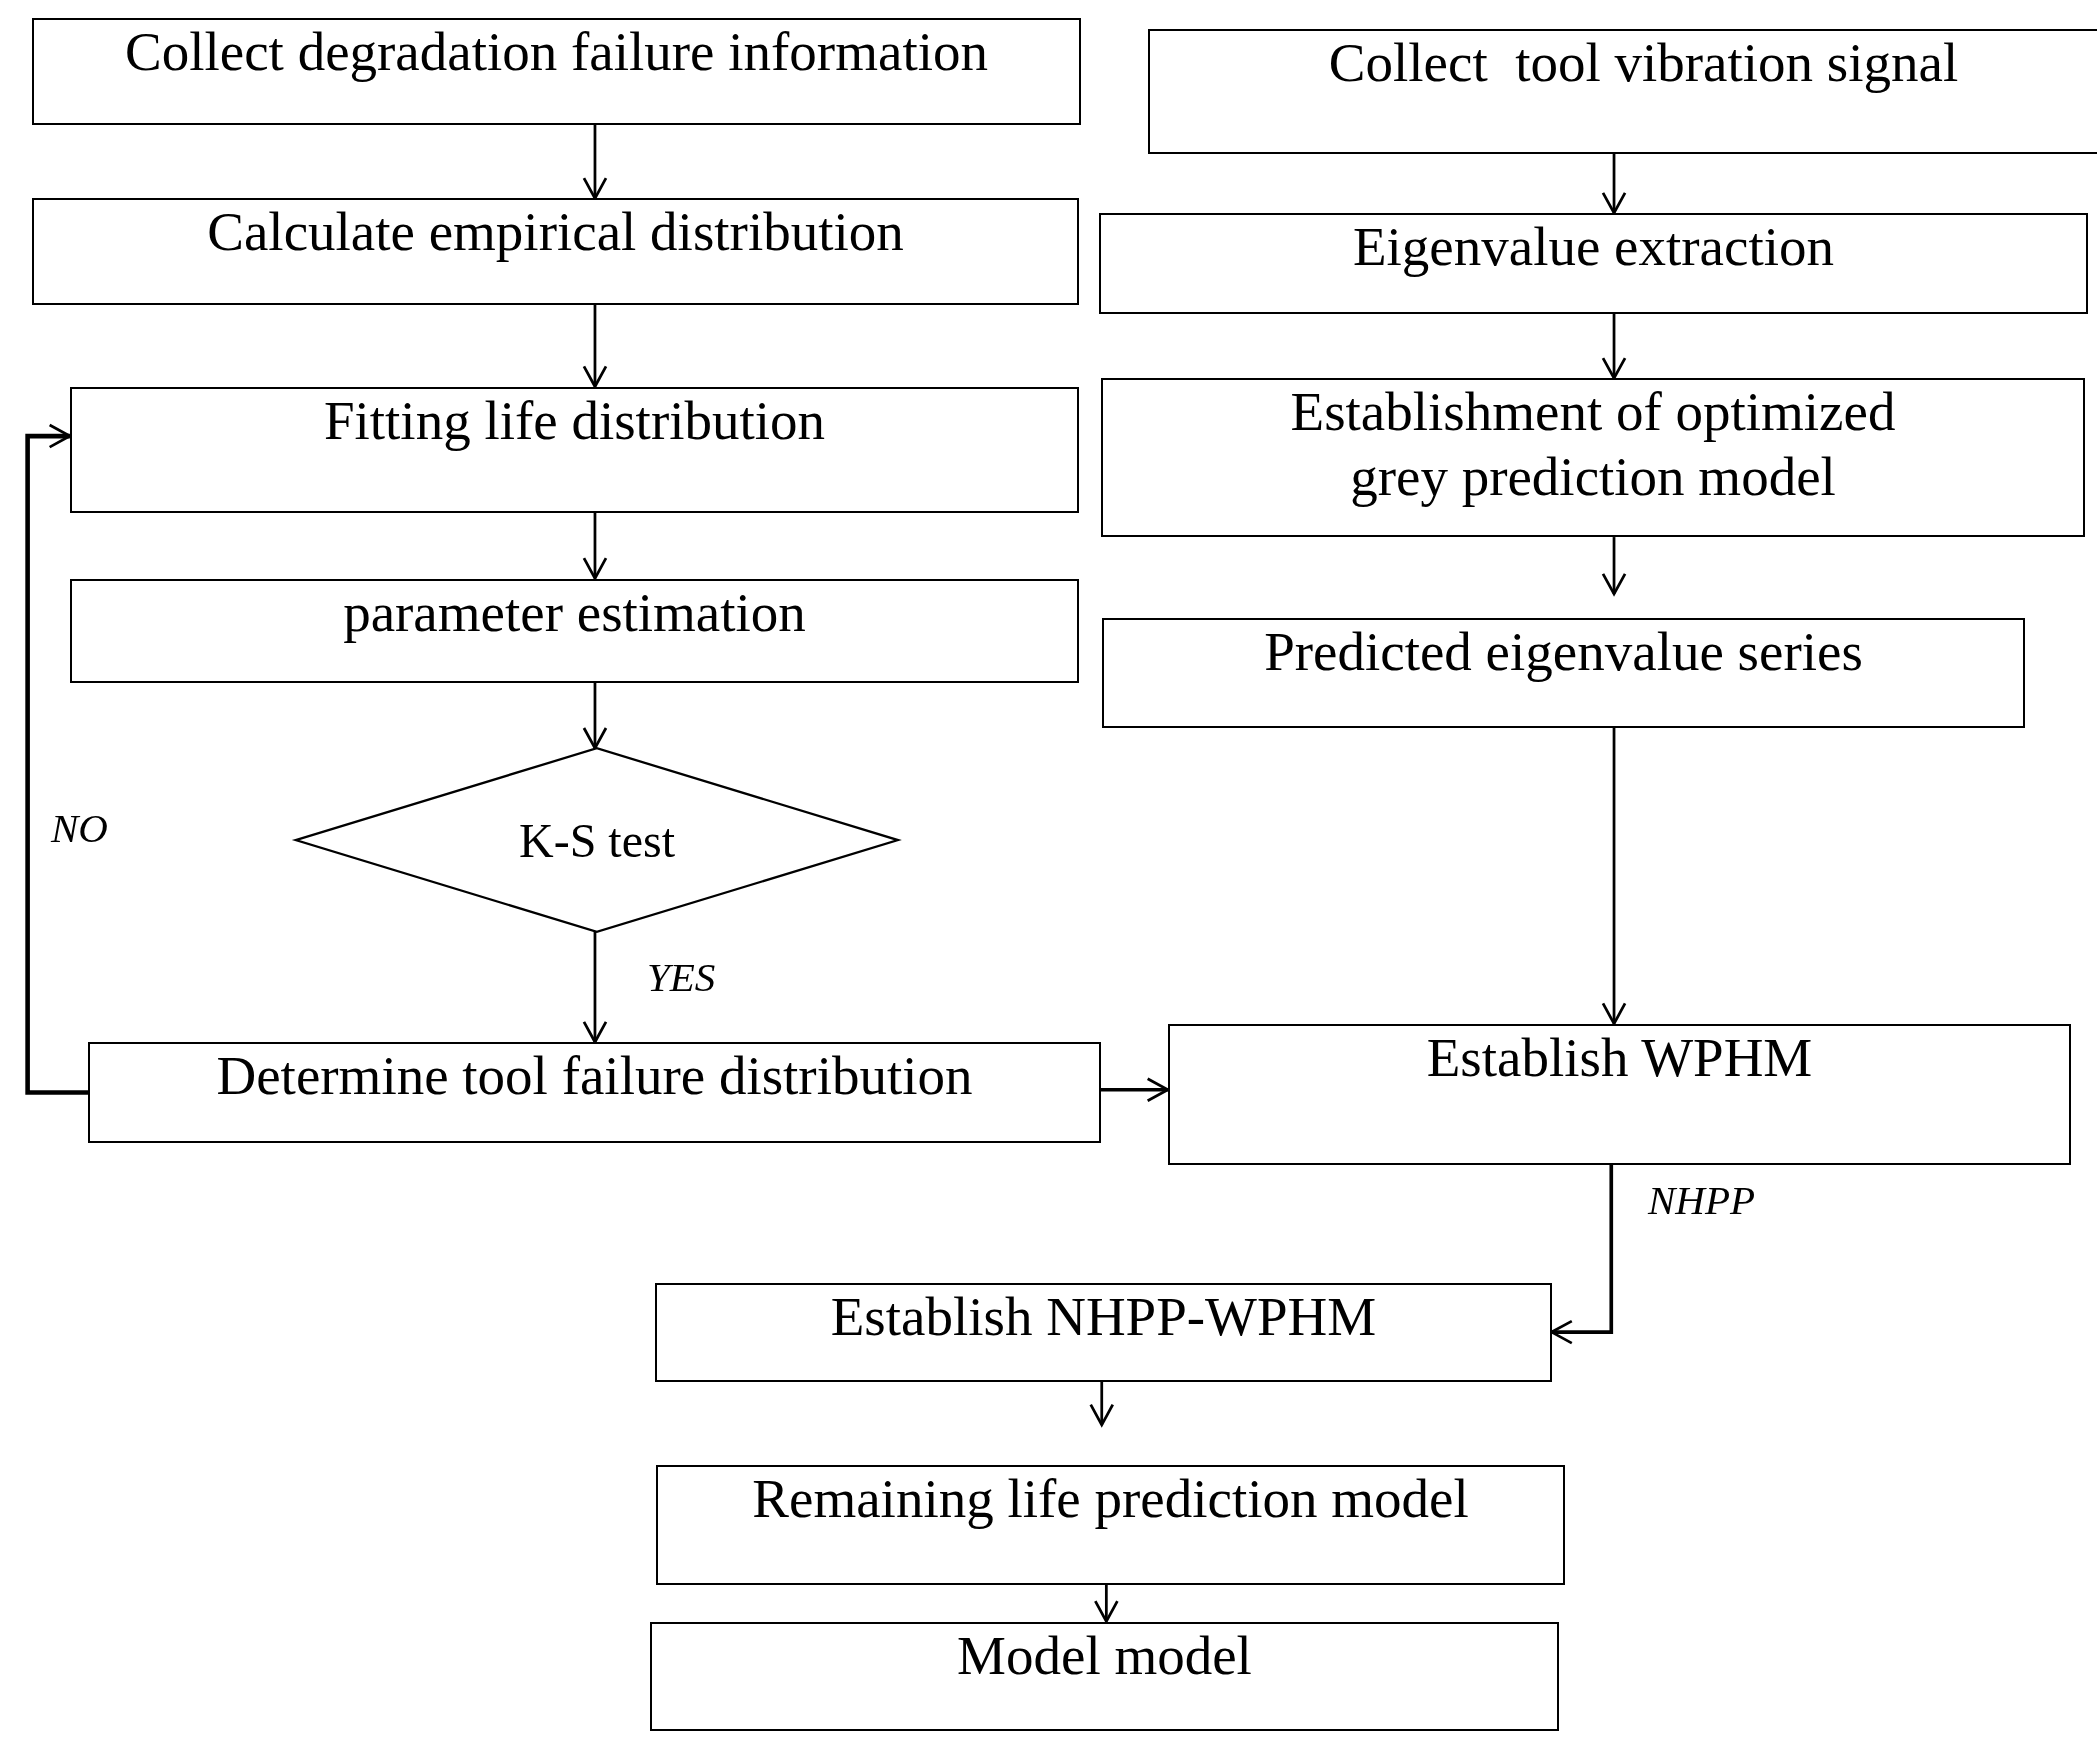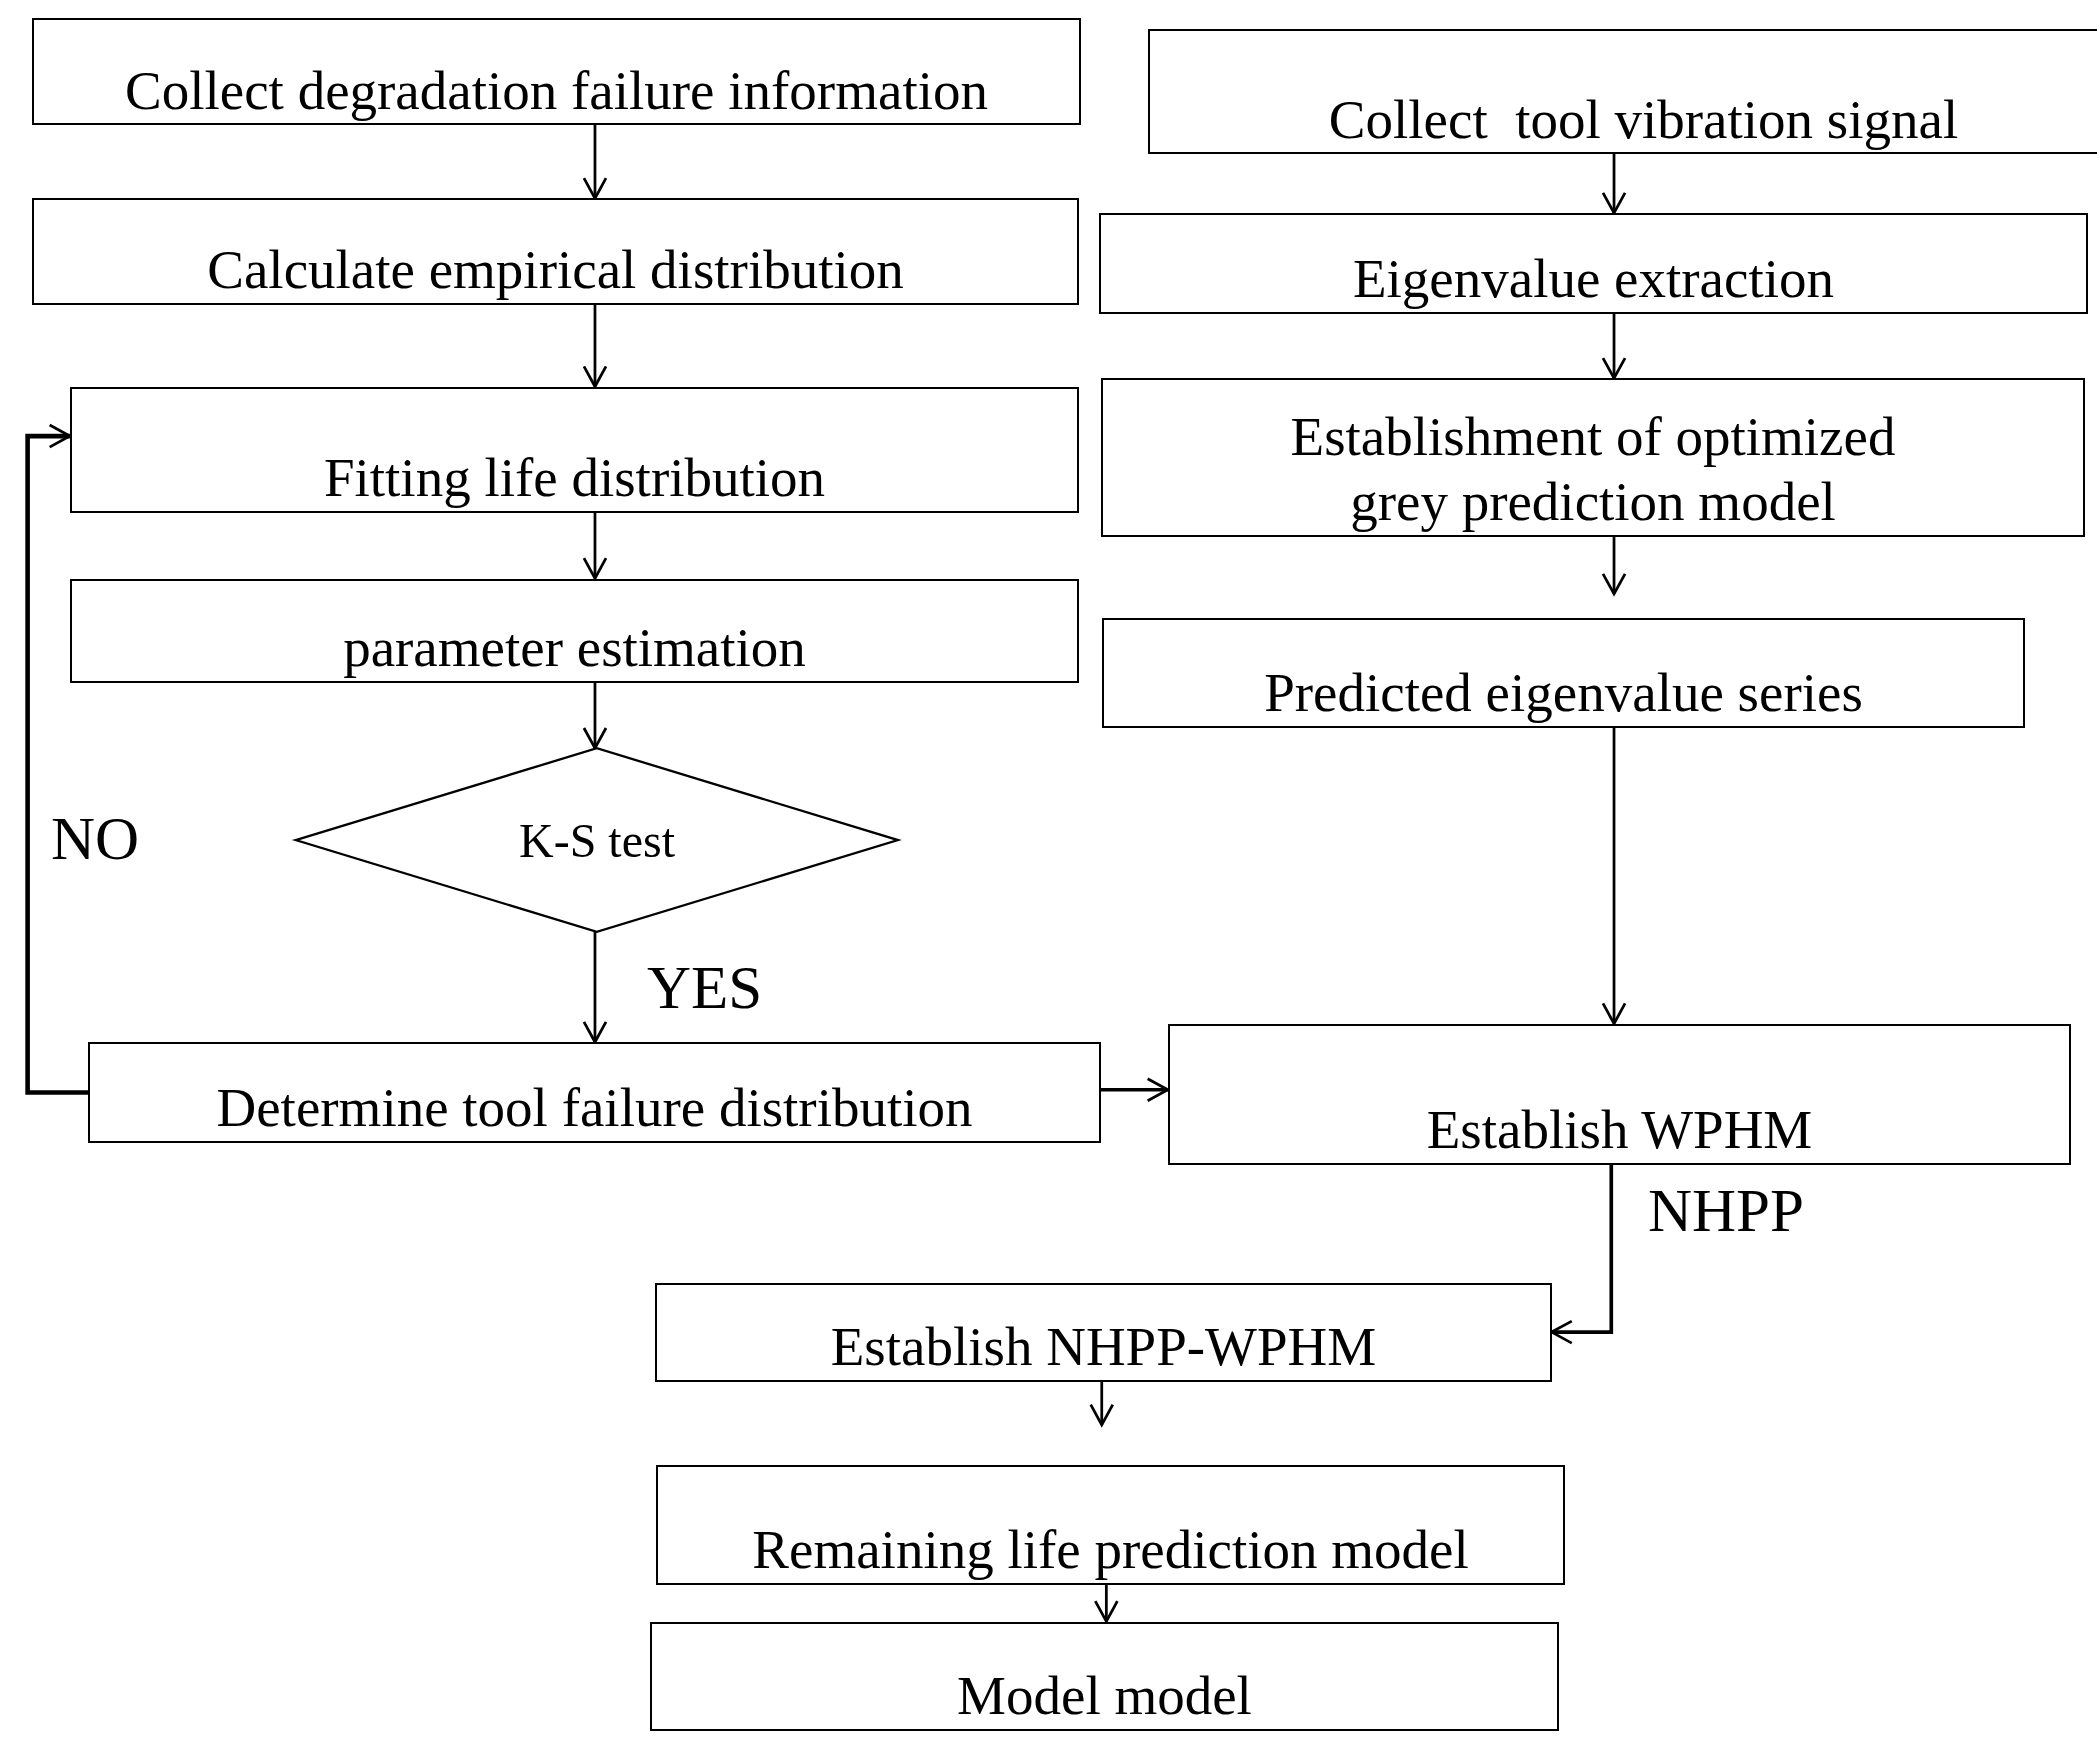--- a/index.html
+++ b/index.html
@@ -19,35 +19,36 @@
     position: absolute;
     left: 0; top: 0;
     width: 2097px;
     height: 1748px;
   }
   .box {
     position: absolute;
     border: 2.8px solid #000000;
     background: #ffffff;
     display: flex;
-    align-items: flex-end;
+    align-items: flex-start;
     justify-content: center;
     text-align: center;
     box-sizing: border-box;
   }
   .box .label {
     font-size: 55px;
     line-height: 1.18;
     white-space: pre-wrap;
   }
   .floating-label {
     position: absolute;
-    font-size: 61px;
+    font-size: 41px;
     line-height: 1;
     white-space: nowrap;
+    font-style: italic;
   }
   .decision-label {
     position: absolute;
     display: flex;
     align-items: center;
     justify-content: center;
     font-size: 48px;
   }
 </style>
 </head>

